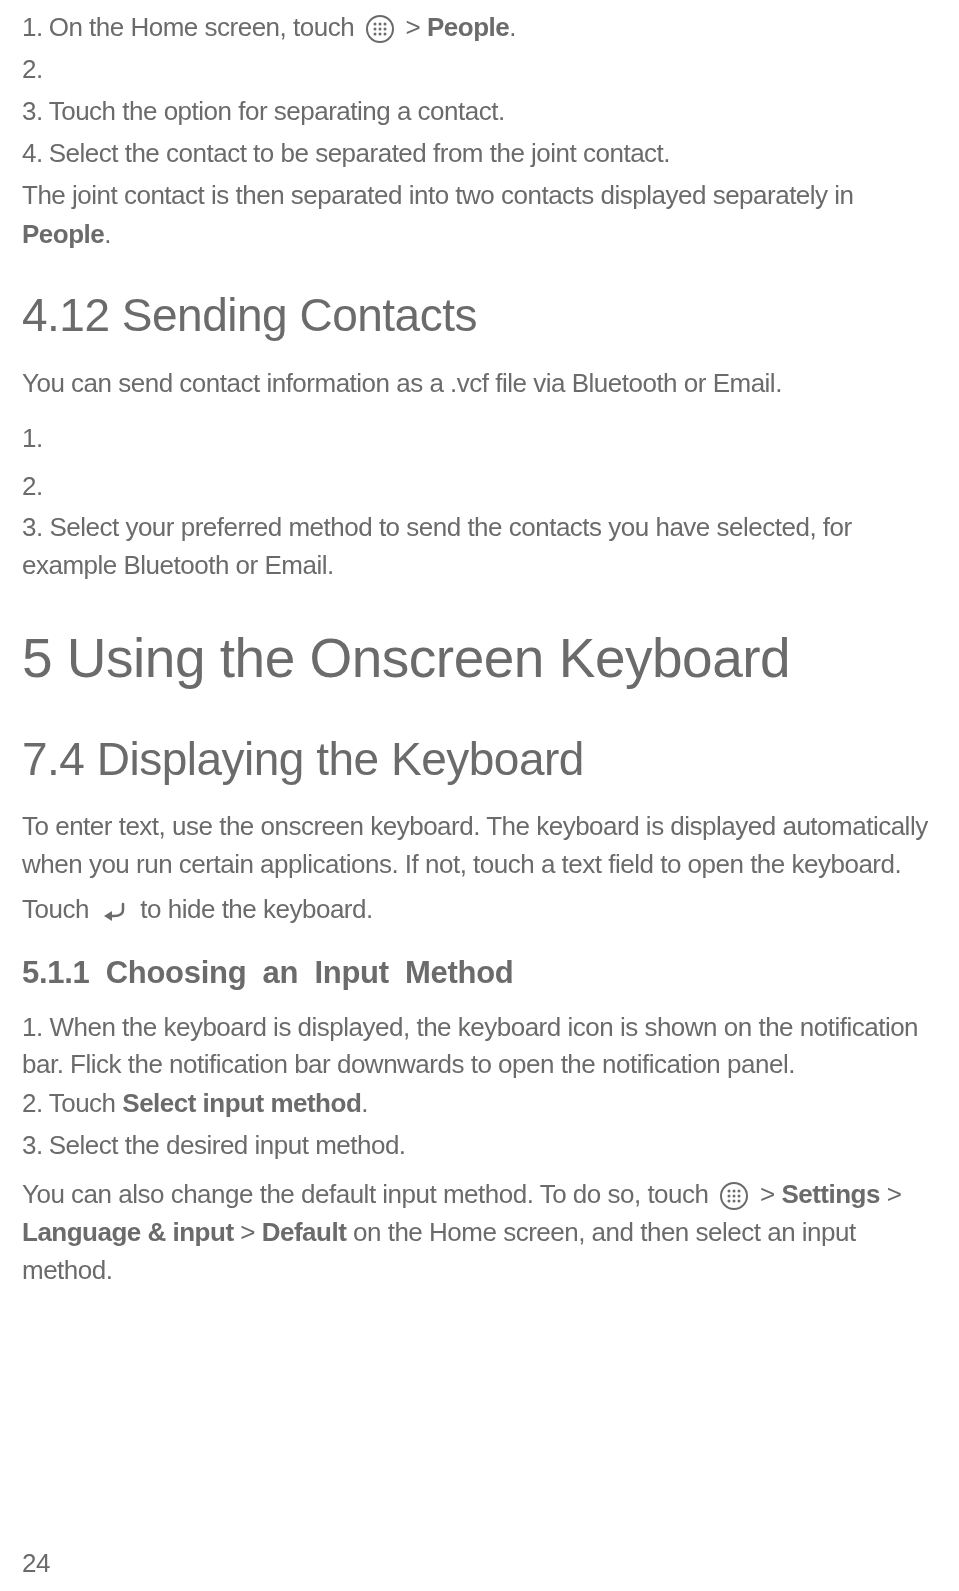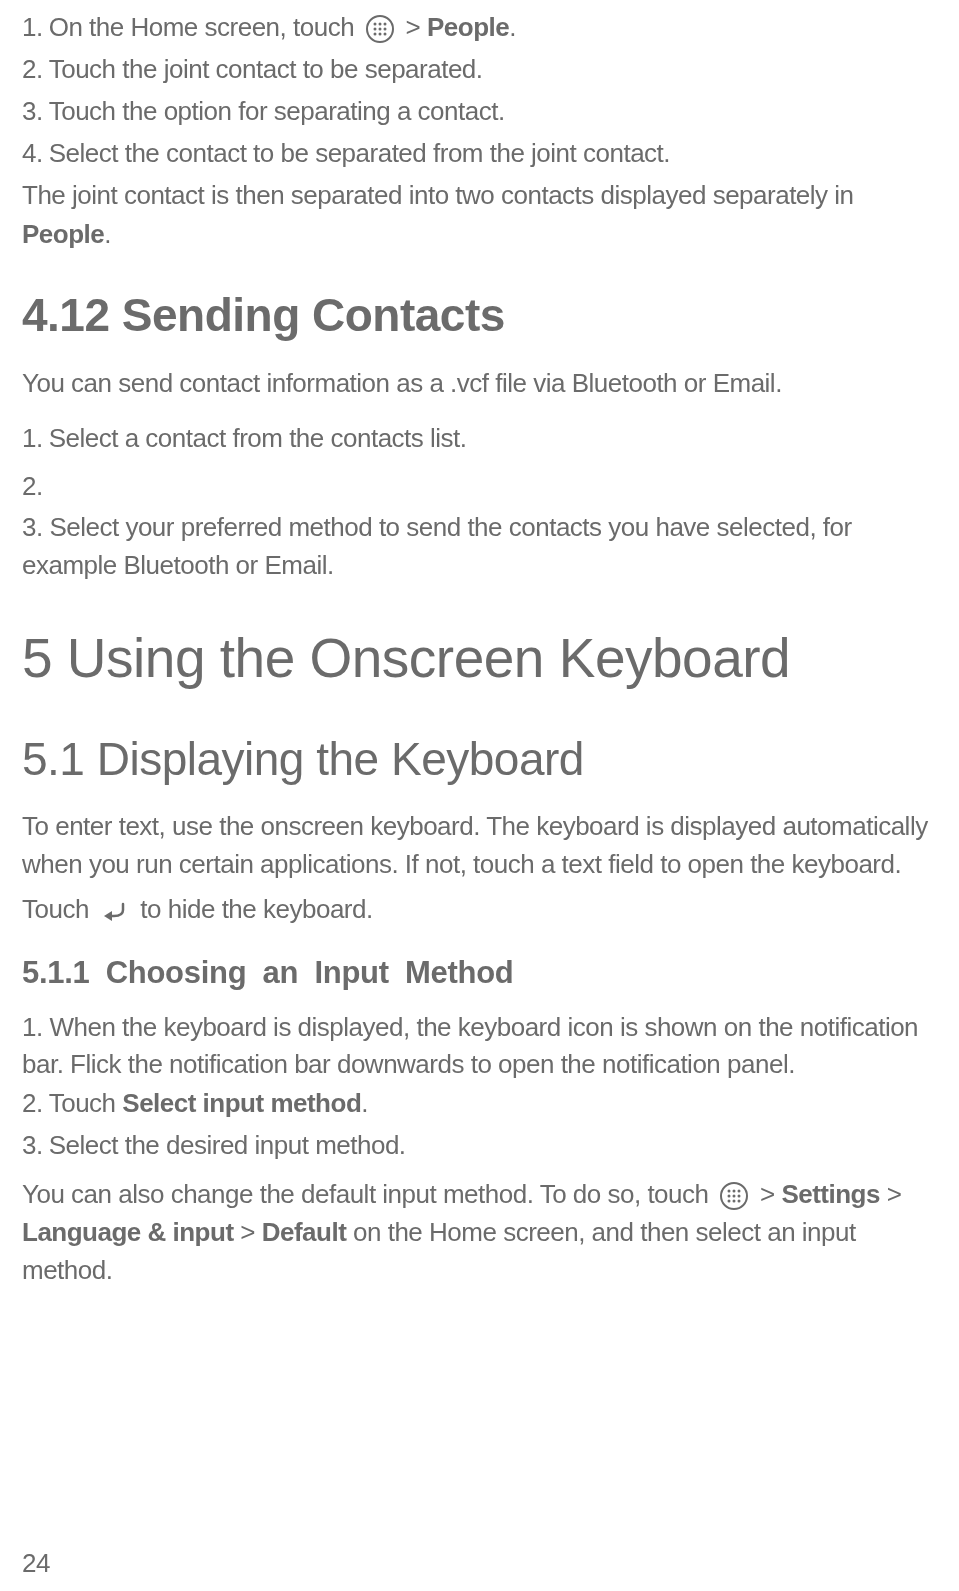--- a/index.html
+++ b/index.html
@@ -41,21 +41,21 @@
     .bold { font-weight: bold; }
     .icon {
       display: inline-flex;
       align-items: center;
       justify-content: center;
       vertical-align: middle;
       margin: 0 4px;
     }
     h2.sec-h2 {
       font-size: 46px;
-      font-weight: bold;
+      font-weight: normal;
       letter-spacing: -0.5px;
       margin-top: 34px;
       margin-bottom: 22px;
       color: #6b6b6b;
     }
     h1.sec-h1 {
       font-size: 55px;
       font-weight: normal;
       letter-spacing: -0.5px;
       margin-top: 42px;
@@ -110,21 +110,20 @@
         <circle cx="15" cy="20" r="1.5" fill="#6b6b6b"></circle>
         <circle cx="20" cy="20" r="1.5" fill="#6b6b6b"></circle>
       </svg>
     </span>
     <span> &gt; </span><span class="bold">People</span><span>.</span>
   </span>
 </div>
 
 <div class="step">
   <span class="num">2.</span>
-  <span>Touch the joint contact to be separated.</span>
 </div>
 
 <div class="step">
   <span class="num">3.</span>
   <span>Touch the option for separating a contact.</span>
 </div>
 
 <div class="step">
   <span class="num">4.</span>
   <span>Select the contact to be separated from the joint contact.</span>
@@ -134,37 +133,36 @@
   <span>The joint contact is then separated into two contacts displayed separately in </span><span class="bold">People</span><span>.</span>
 </div>
 
 <h2 class="sec-h2">4.12  Sending Contacts</h2>
 
 <div class="para block-tight">You can send contact information as a .vcf file via Bluetooth or Email.</div>
 <div class="gap-sm"></div>
 
 <div class="step">
   <span class="num">1.</span>
-  <span>Select a contact from the contacts list.</span>
 </div>
 <div class="gap-sm"></div>
 
 <div class="step">
   <span class="num">2.</span>
 </div>
 
 <div class="para-wide">
   <span>3. </span><span style="display:inline;">Select your preferred method to send the contacts you have selected, for example Bluetooth or Email.</span>
 </div>
 <div style="height:0px;"></div>
 <div class="step-cont"></div>
 
 <h1 class="sec-h1">5  Using the Onscreen Keyboard</h1>
 
-<h2 class="sec-h2b">5.1  Displaying the Keyboard</h2>
+<h2 class="sec-h2b">7.4  Displaying the Keyboard</h2>
 
 <div class="para-wide">To enter text, use the onscreen keyboard. The keyboard is displayed automatically when you run certain applications. If not, touch a text field to open the keyboard.</div>
 <div style="height:6px;"></div>
 
 <div class="step">
   <span>
     <span>Touch</span>
     <span class="icon">
       <svg width="30" height="24" viewBox="0 0 30 24">
         <path d="M 23 5 L 23 11 Q 23 17 14 17 L 8 17" fill="none" stroke="#6b6b6b" stroke-width="2.5" stroke-linecap="round"></path>

